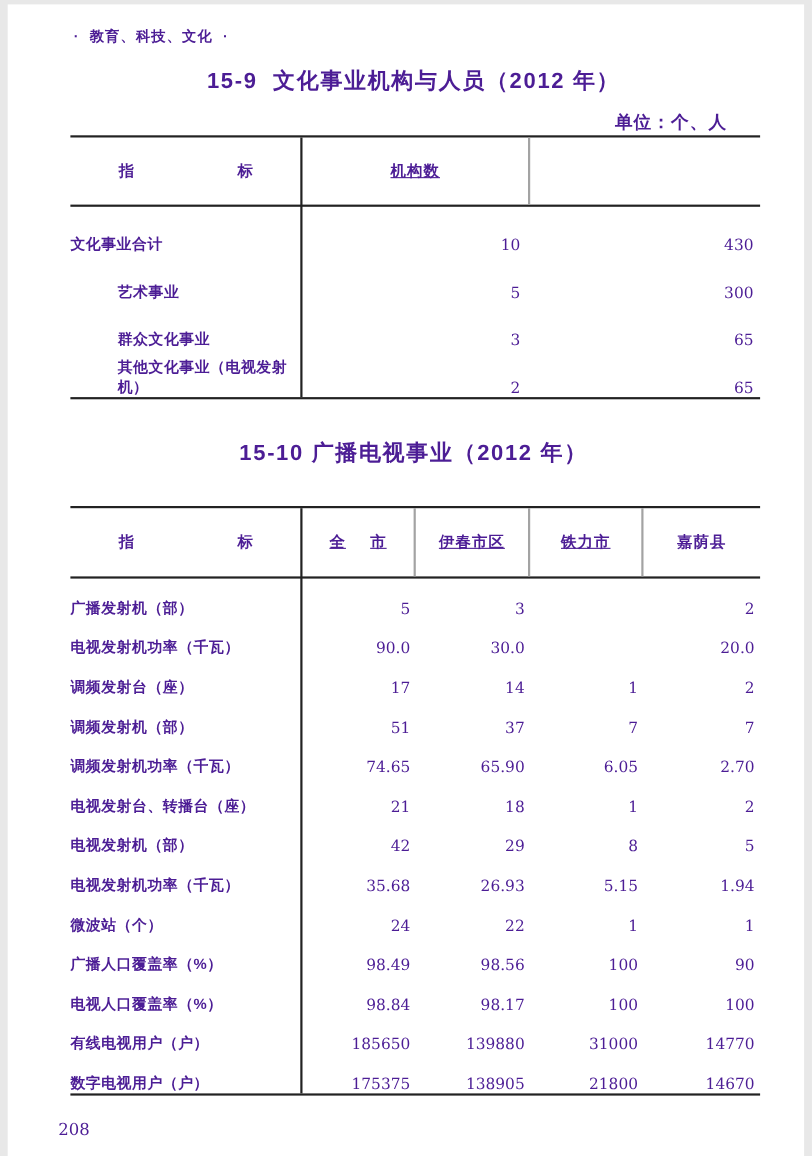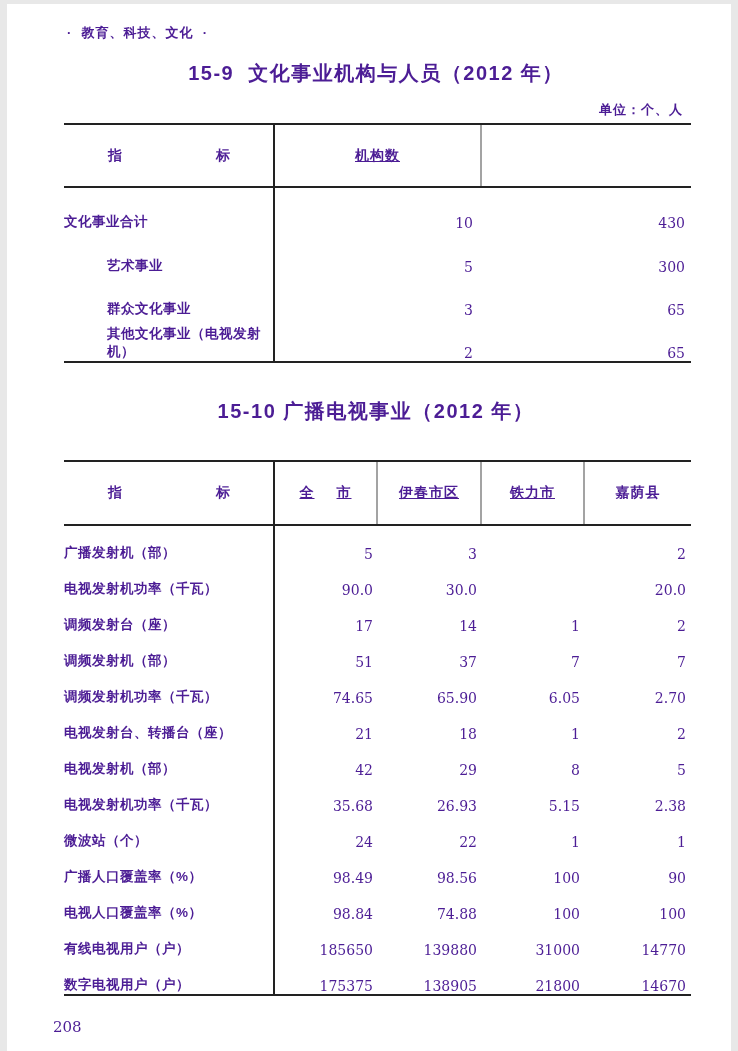--- a/index.html
+++ b/index.html
@@ -17,22 +17,22 @@
     font-size:13px; font-weight:bold; letter-spacing:1px; white-space:pre;
   }
   .table-title {
     position:absolute; left:0; width:738px;
     text-align:center; font-size:20px; font-weight:bold;
     letter-spacing:1.5px; white-space:pre;
   }
   #title-1 { top:56px; }
   #title-2 { top:394px; }
   .unit-note {
-    position:absolute; right:48px; top:97px;
-    font-size:13px; font-weight:bold; letter-spacing:1px;
+    position:absolute; right:70px; top:97px;
+    font-size:16px; font-weight:bold; letter-spacing:1px;
   }
   .tbl {
     position:absolute; left:57px; width:627px;
     border-top:2px solid #222; border-bottom:2px solid #222;
     box-sizing:content-box;
   }
   #table-1 { top:119px; }
   #table-2 { top:456px; }
   .tbl-head { display:flex; border-bottom:2px solid #222; }
   #table-1 .tbl-head { height:61px; }
@@ -184,40 +184,40 @@
         <div class="num t2-c2">42</div>
         <div class="num t2-c3">29</div>
         <div class="num t2-c4">8</div>
         <div class="num t2-c5">5</div>
       </div>
       <div class="row">
         <div class="label">电视发射机功率（千瓦）</div>
         <div class="num t2-c2">35.68</div>
         <div class="num t2-c3">26.93</div>
         <div class="num t2-c4">5.15</div>
-        <div class="num t2-c5">2.38</div>
+        <div class="num t2-c5">1.94</div>
       </div>
       <div class="row">
         <div class="label">微波站（个）</div>
         <div class="num t2-c2">24</div>
         <div class="num t2-c3">22</div>
         <div class="num t2-c4">1</div>
         <div class="num t2-c5">1</div>
       </div>
       <div class="row">
         <div class="label">广播人口覆盖率（%）</div>
         <div class="num t2-c2">98.49</div>
         <div class="num t2-c3">98.56</div>
         <div class="num t2-c4">100</div>
         <div class="num t2-c5">90</div>
       </div>
       <div class="row">
         <div class="label">电视人口覆盖率（%）</div>
         <div class="num t2-c2">98.84</div>
-        <div class="num t2-c3">74.88</div>
+        <div class="num t2-c3">98.17</div>
         <div class="num t2-c4">100</div>
         <div class="num t2-c5">100</div>
       </div>
       <div class="row">
         <div class="label">有线电视用户（户）</div>
         <div class="num t2-c2">185650</div>
         <div class="num t2-c3">139880</div>
         <div class="num t2-c4">31000</div>
         <div class="num t2-c5">14770</div>
       </div>

